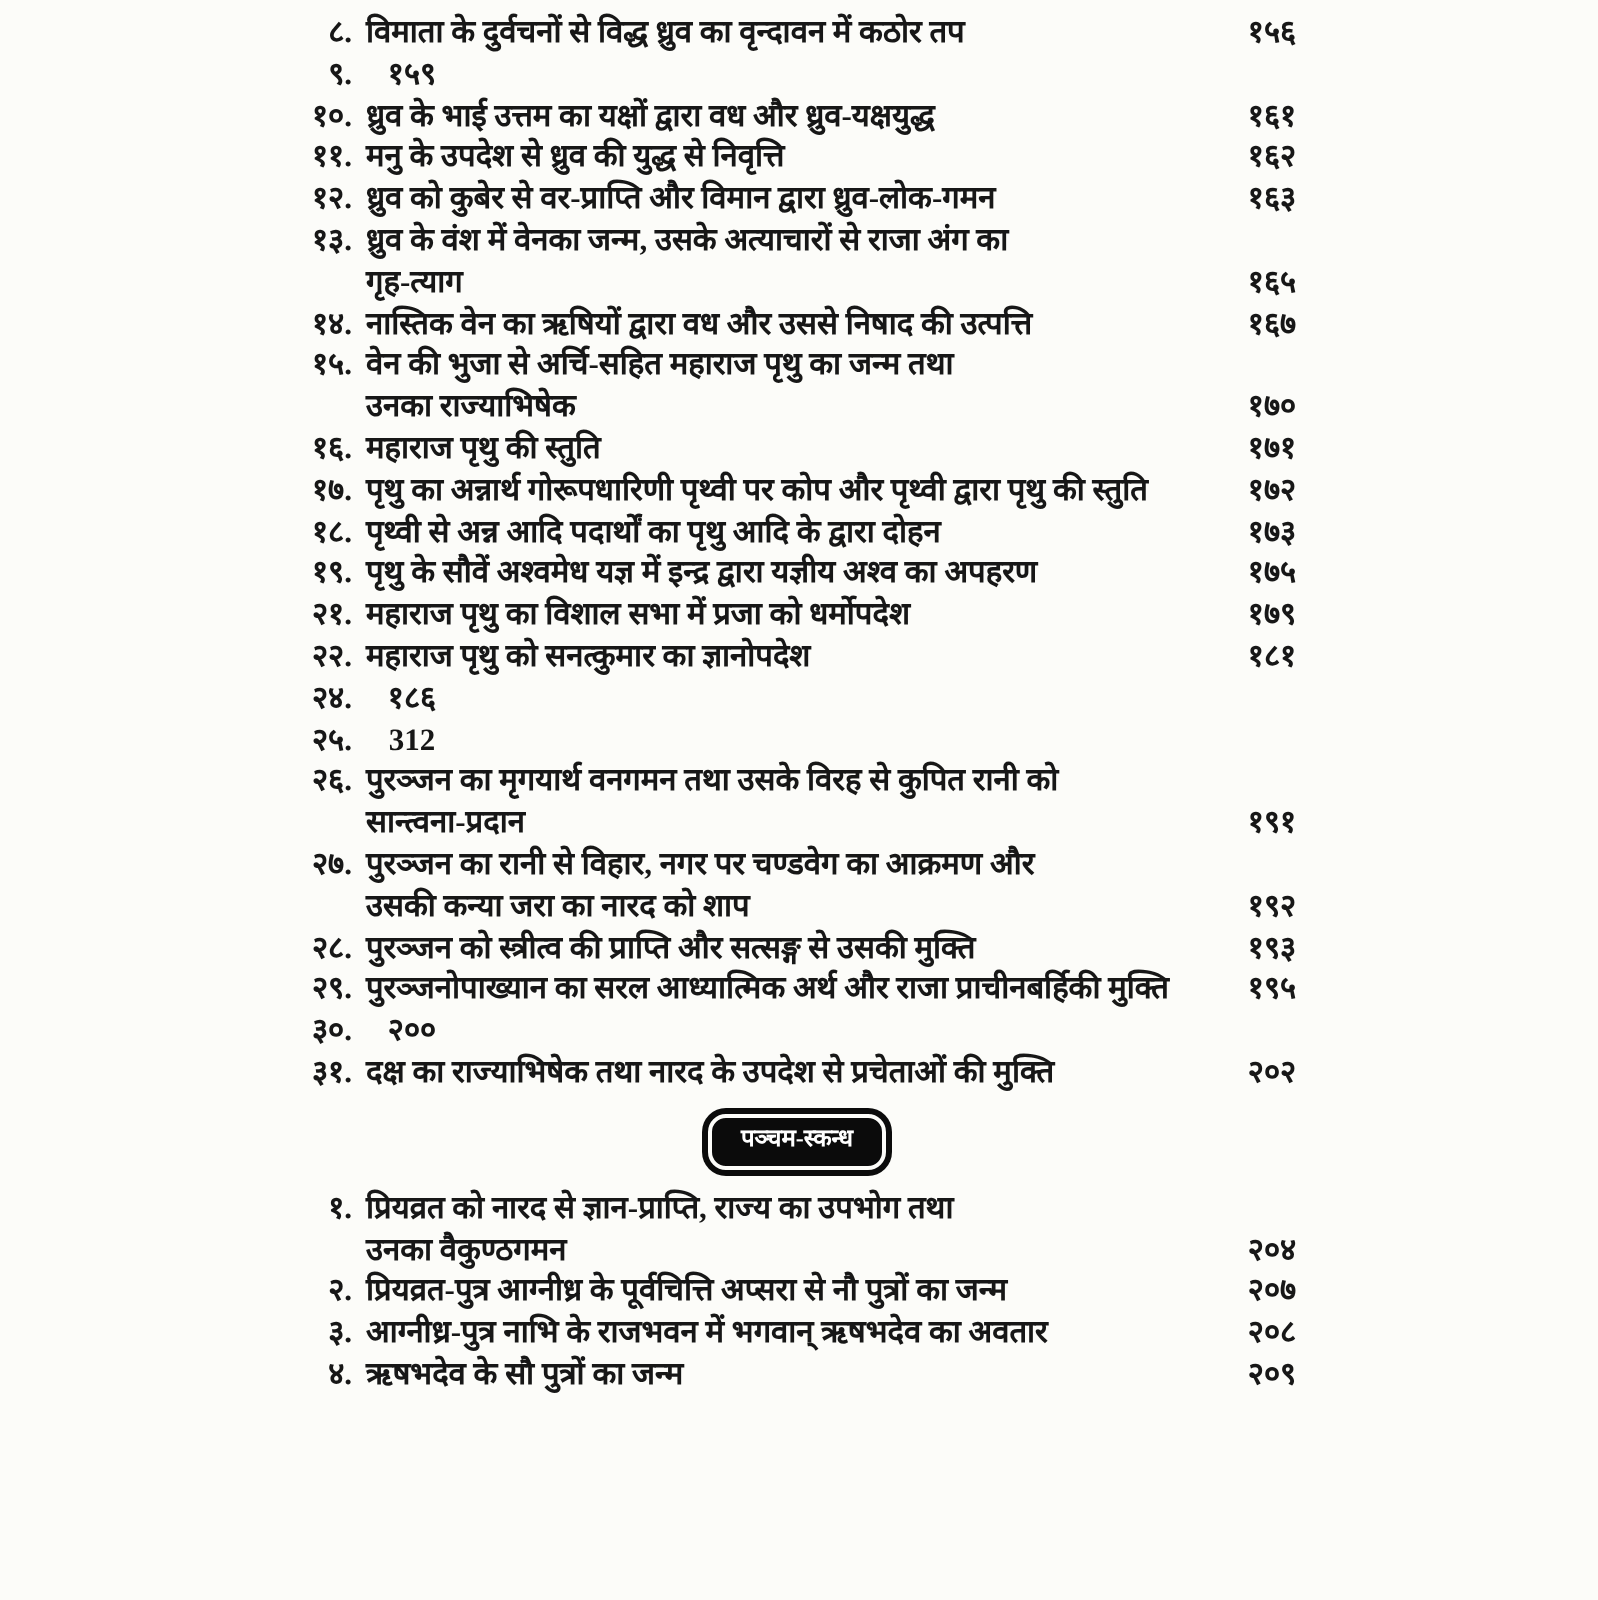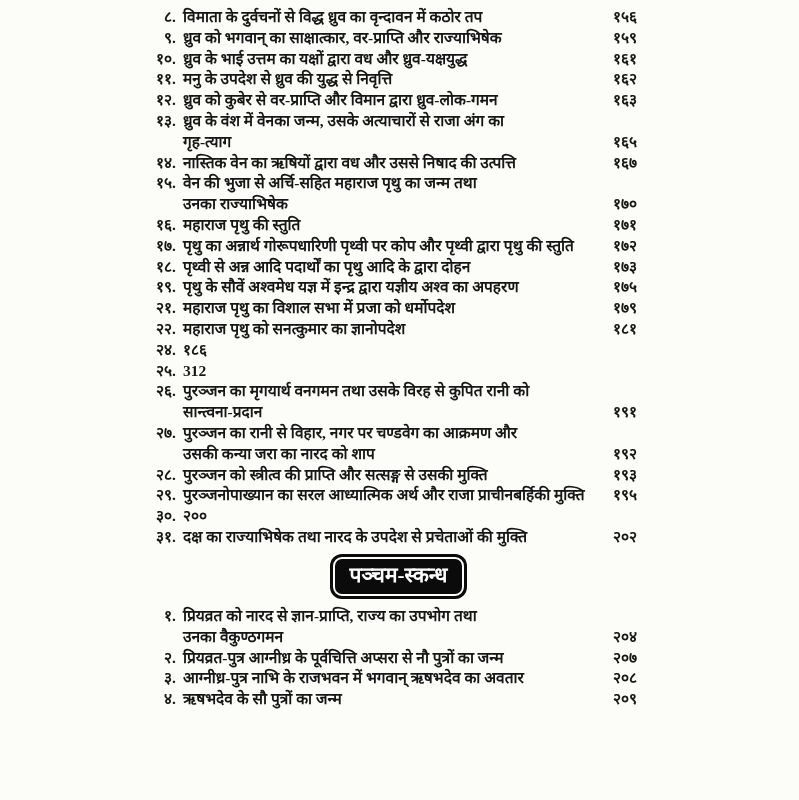--- a/index.html
+++ b/index.html
@@ -28,54 +28,53 @@
     padding-right:7px;
     white-space:nowrap;
   }
   .title{
     flex:1 1 auto;
     min-width:0;
     white-space:pre-line;
   }
   .pg{
     flex:0 0 46px;
-    text-align:left;
+    text-align:center;
     align-self:flex-end;
     white-space:nowrap;
   }
   .badge-wrap{
     text-align:center;
     padding:9px 0 10px;
   }
   .badge{
     display:inline-block;
     background:var(--badge-bg);
     color:var(--badge-fg);
     padding:3px 14px 6px;
     border:2px solid #fcfcf9;
     border-radius:9px;
     box-shadow:0 0 0 3px var(--badge-bg);
-    font-size:21px;
+    font-size:12px;
     line-height:1.25;
   }
 </style>
 </head>
 <body>
 
 <div class="page" style="background: rgb(252, 252, 249); color: rgb(23, 23, 23);">
   <div class="toc" id="toc-root">
   <div class="row">
     <span class="num">८.</span>
     <span class="title">विमाता के दुर्वचनों से विद्ध ध्रुव का वृन्दावन में कठोर तप</span>
     <span class="pg">१५६</span>
   </div>
 
   <div class="row">
     <span class="num">९.</span>
-    <span class="title">ध्रुव को भगवान् का साक्षात्कार, वर-प्राप्ति और राज्याभिषेक</span>
     <span class="pg">१५९</span>
   </div>
 
   <div class="row">
     <span class="num">१०.</span>
     <span class="title">ध्रुव के भाई उत्तम का यक्षों द्वारा वध और ध्रुव-यक्षयुद्ध</span>
     <span class="pg">१६१</span>
   </div>
 
   <div class="row">

